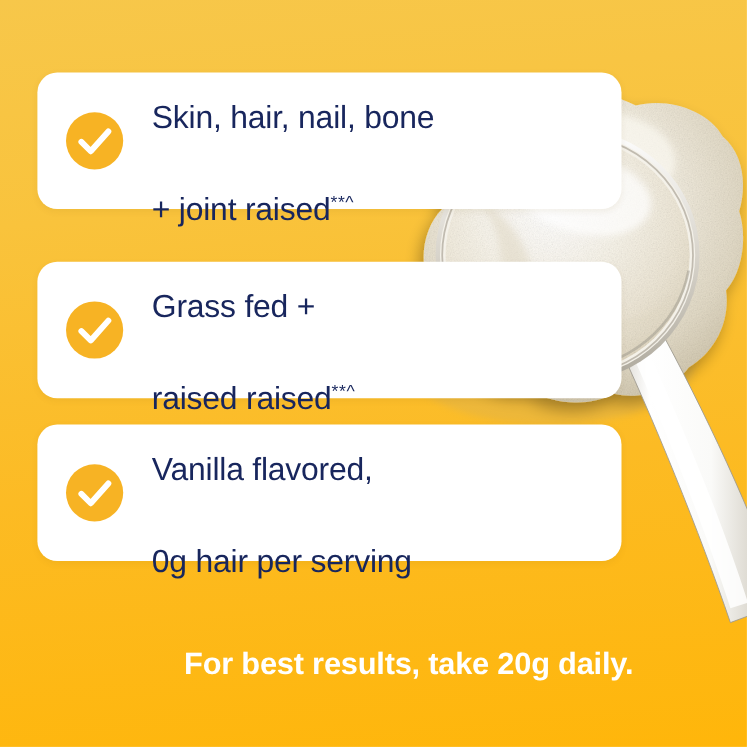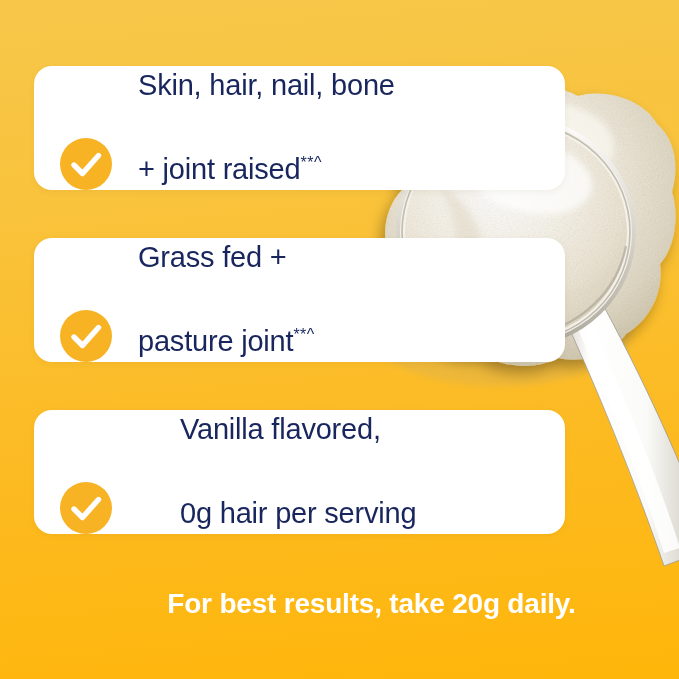--- a/index.html
+++ b/index.html
@@ -35,27 +35,27 @@
     left: 34px;
     top: 66px;
     width: 531px;
   }
   .card {
     position: relative;
     background: #FFFFFF;
     border-radius: 18px;
     box-sizing: border-box;
     display: flex;
-    align-items: flex-end;
+    align-items: center;
     padding: 0 32px 0 26px;
     box-shadow: 0 2px 6px rgba(120, 80, 0, 0.07);
   }
   .card-1 { height: 124px; margin-bottom: 48px; }
-  .card-2 { height: 124px; margin-bottom: 48px; }
-  .card-3 { height: 124px; gap: 42px; }
+  .card-2 { height: 124px; margin-bottom: 24px; }
+  .card-3 { height: 124px; }
 
   .check-badge {
     flex: 0 0 auto;
     width: 52px;
     height: 52px;
     border-radius: 50%;
     background: #F7B324;
     display: flex;
     align-items: center;
     justify-content: center;
@@ -241,21 +241,21 @@
     </div>
 
     <div class="card card-2">
       <span class="check-badge">
         <svg viewBox="0 0 52 52" width="52" height="52">
           <path d="M14 27 L22.5 35.5 L38.5 17.5" fill="none" stroke="#FFFFFF" stroke-width="5.4" stroke-linecap="round" stroke-linejoin="round"></path>
         </svg>
       </span>
       <div class="card-text">
         <span>Grass fed +</span><br>
-        <span>pasture joint</span><span class="sup">**^</span>
+        <span>raised raised</span><span class="sup">**^</span>
       </div>
     </div>
 
     <div class="card card-3">
       <span class="check-badge">
         <svg viewBox="0 0 52 52" width="52" height="52">
           <path d="M14 27 L22.5 35.5 L38.5 17.5" fill="none" stroke="#FFFFFF" stroke-width="5.4" stroke-linecap="round" stroke-linejoin="round"></path>
         </svg>
       </span>
       <div class="card-text">

